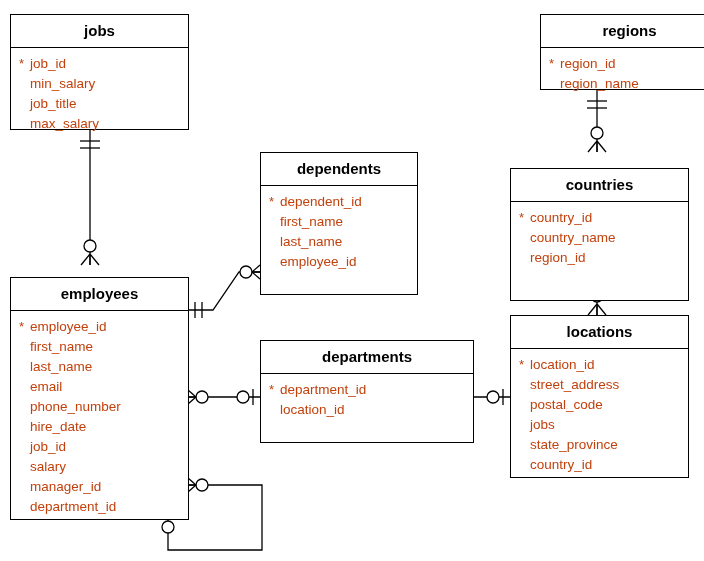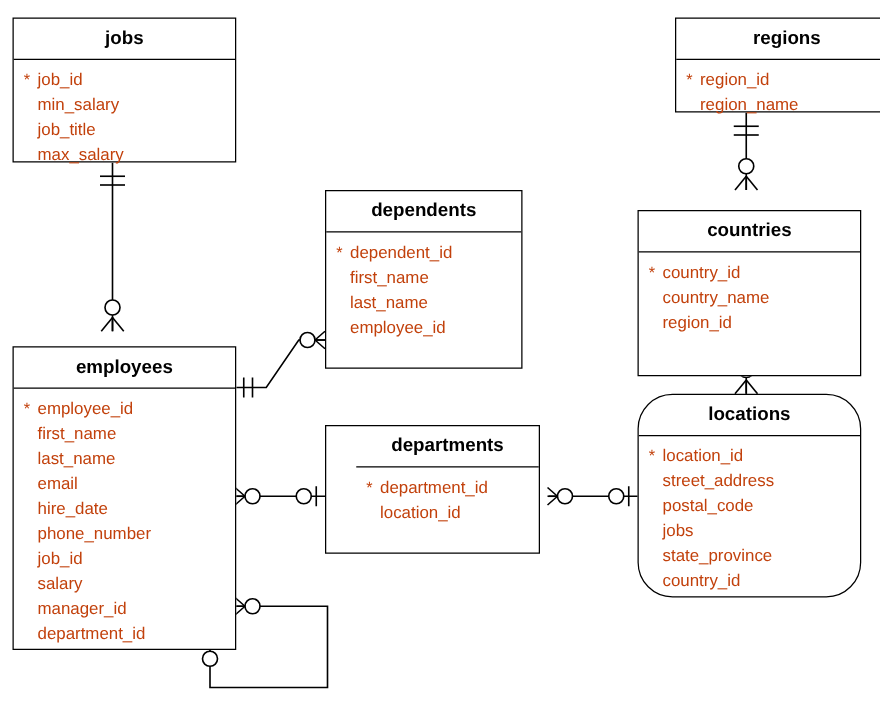--- a/index.html
+++ b/index.html
@@ -203,24 +203,24 @@
       <div class="attr">
         <span class="pk-mark"></span><span class="attr-name">first_name</span>
       </div>
       <div class="attr">
         <span class="pk-mark"></span><span class="attr-name">last_name</span>
       </div>
       <div class="attr">
         <span class="pk-mark"></span><span class="attr-name">email</span>
       </div>
       <div class="attr">
+        <span class="pk-mark"></span><span class="attr-name">phone_number</span>
+      </div>
+      <div class="attr">
         <span class="pk-mark"></span><span class="attr-name">hire_date</span>
-      </div>
-      <div class="attr">
-        <span class="pk-mark"></span><span class="attr-name">phone_number</span>
       </div>
       <div class="attr">
         <span class="pk-mark"></span><span class="attr-name">job_id</span>
       </div>
       <div class="attr">
         <span class="pk-mark"></span><span class="attr-name">salary</span>
       </div>
       <div class="attr">
         <span class="pk-mark"></span><span class="attr-name">manager_id</span>
       </div>
@@ -241,21 +241,21 @@
       </div>
       <div class="attr">
         <span class="pk-mark"></span><span class="attr-name">last_name</span>
       </div>
       <div class="attr">
         <span class="pk-mark"></span><span class="attr-name">employee_id</span>
       </div>
     </div>
   </div>
 
-  <div class="entity" style="left:260px; top:340px; width:172px; height:103px;padding-left:24px;">
+  <div class="entity" style="left:260px; top:340px; width:214px; height:103px;">
     <div class="entity-title">departments</div>
     <div class="attr-list">
       <div class="attr">
         <span class="pk-mark">*</span><span class="attr-name">department_id</span>
       </div>
       <div class="attr">
         <span class="pk-mark"></span><span class="attr-name">location_id</span>
       </div>
     </div>
   </div>
@@ -280,21 +280,21 @@
       </div>
       <div class="attr">
         <span class="pk-mark"></span><span class="attr-name">country_name</span>
       </div>
       <div class="attr">
         <span class="pk-mark"></span><span class="attr-name">region_id</span>
       </div>
     </div>
   </div>
 
-  <div class="entity" style="left:510px; top:315px; width:179px; height:163px;border-radius:28px;">
+  <div class="entity" style="left:510px; top:315px; width:179px; height:163px;">
     <div class="entity-title">locations</div>
     <div class="attr-list">
       <div class="attr">
         <span class="pk-mark">*</span><span class="attr-name">location_id</span>
       </div>
       <div class="attr">
         <span class="pk-mark"></span><span class="attr-name">street_address</span>
       </div>
       <div class="attr">
         <span class="pk-mark"></span><span class="attr-name">postal_code</span>

